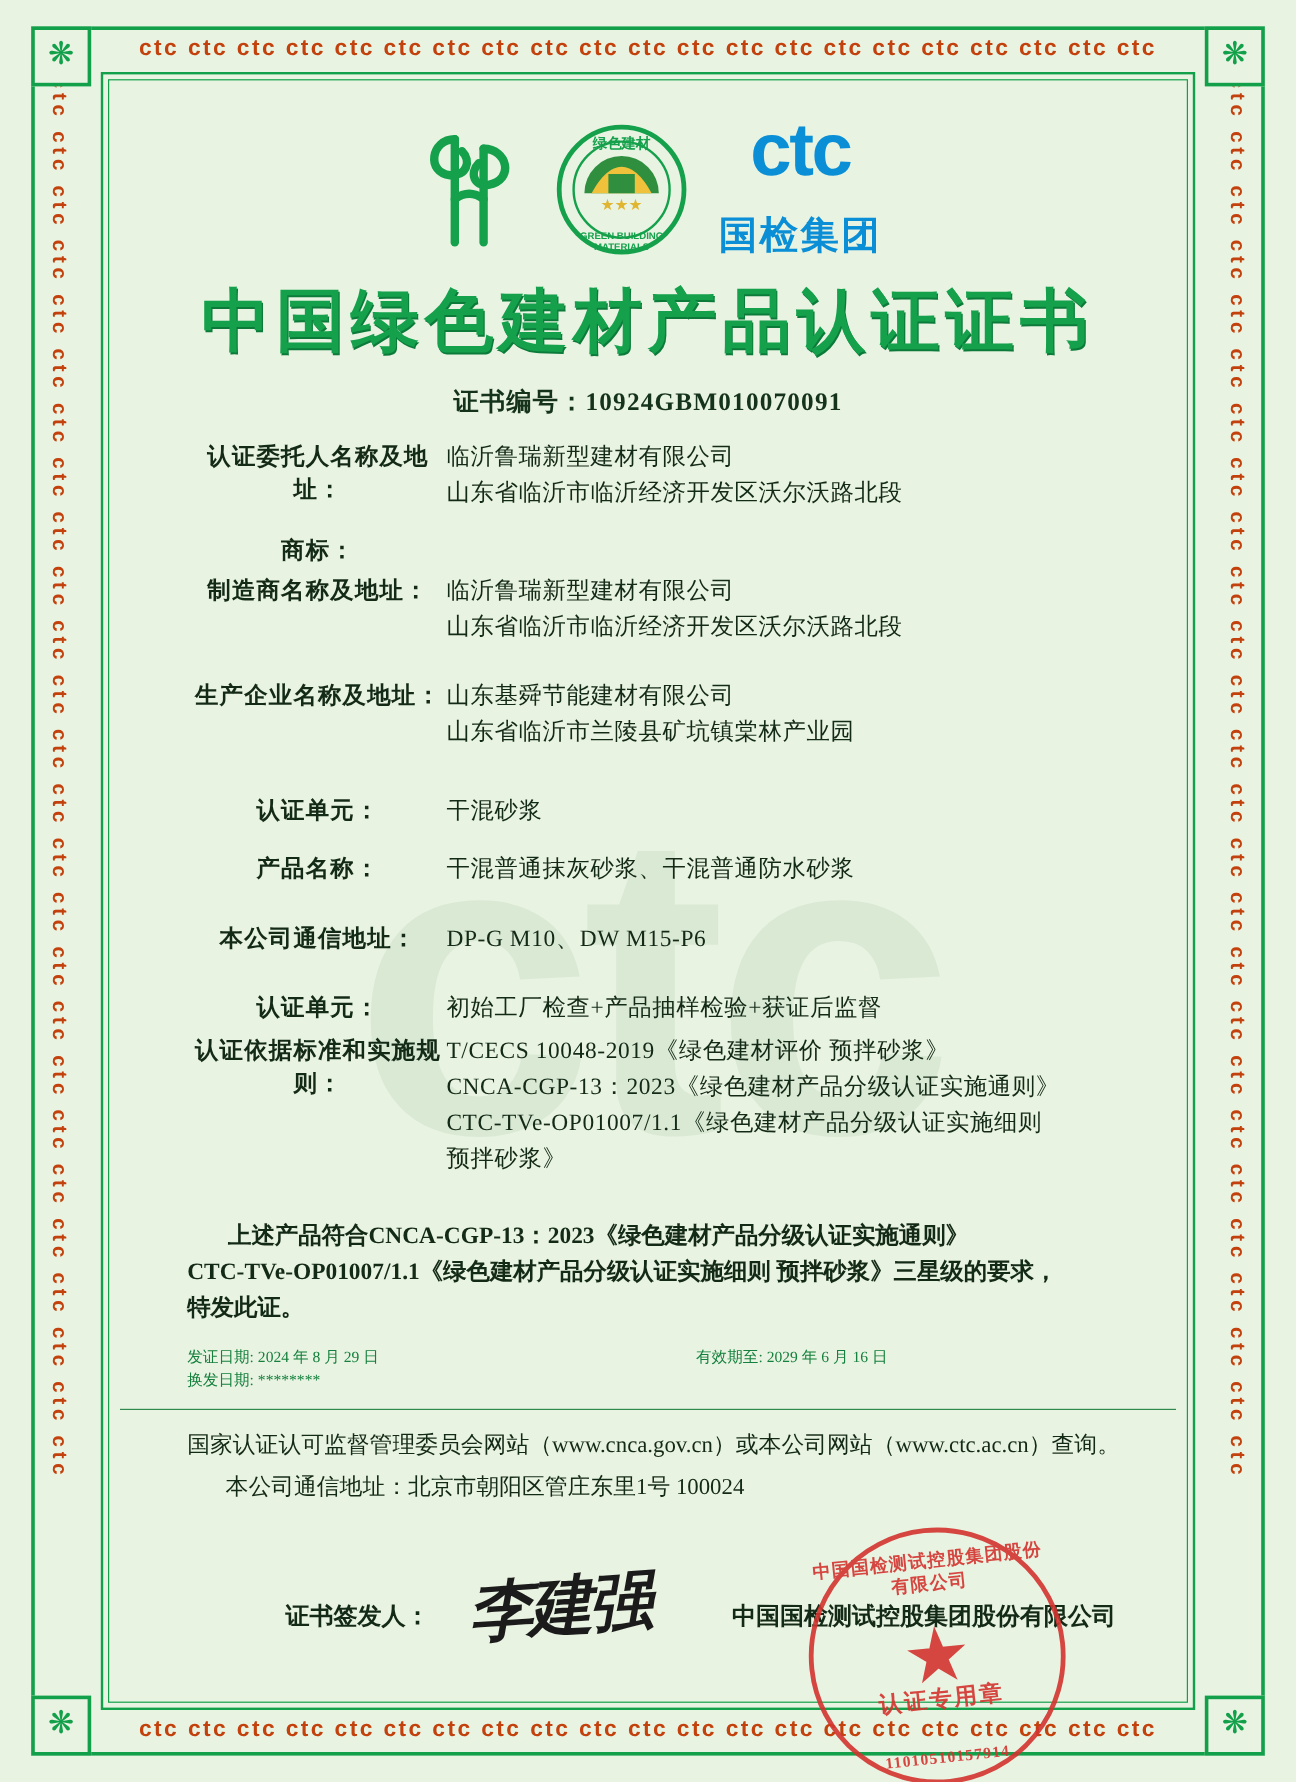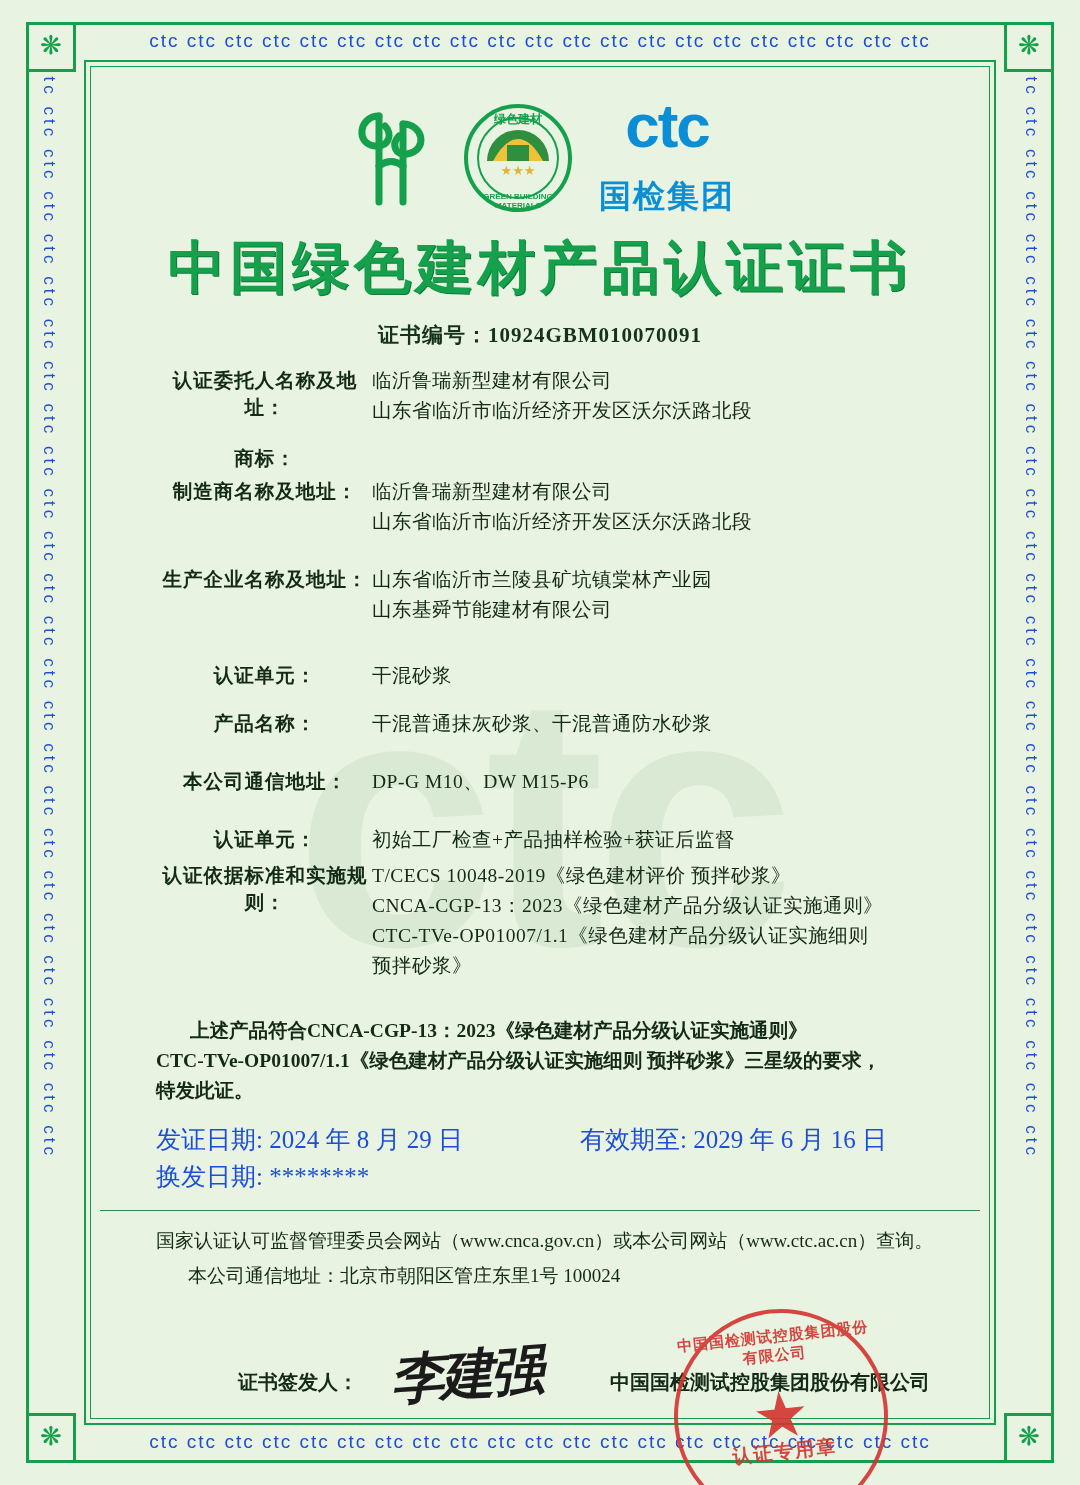--- a/index.html
+++ b/index.html
@@ -44,24 +44,24 @@
     border: 2px solid #13a04a;
   }
   .frame-inner2 {
     position: absolute;
     left: 90px; top: 66px; right: 90px; bottom: 66px;
     border: 1px solid #13a04a;
   }
   
   .strip {
     position: absolute;
-    color: #1d4ed8;
+    color: #c2410c;
     font-family: "Liberation Sans", sans-serif;
     font-size: 19px;
-    font-weight: normal;
+    font-weight: bold;
     letter-spacing: 2px;
     white-space: nowrap;
     overflow: hidden;
     user-select: none;
   }
   .strip-top { left: 70px; right: 70px; top: 30px; height: 26px; text-align: center; }
   .strip-bottom { left: 70px; right: 70px; bottom: 28px; height: 26px; text-align: center; }
   .strip-left, .strip-right {
     top: 64px; bottom: 64px; width: 30px;
     writing-mode: vertical-rl;
@@ -169,22 +169,22 @@
     font-size: 19.5px;
     font-weight: bold;
     color: #132a16;
     line-height: 1.55;
     padding: 0 6px 0 56px;
   }
   .statement .l1 { text-indent: 34px; display: block; }
   .statement .l2, .statement .l3 { display: block; margin-left: -56px; padding-left: 56px; }
   .dates {
     margin-top: 14px;
-    font-size: 25px;
-    color: #1d4ed8;
+    font-size: 13px;
+    color: #15803d;
     padding-left: 56px;
     position: relative;
     line-height: 1.5;
   }
   .dates .issue { display: inline-block; }
   .dates .valid { position: absolute; left: 480px; top: 0; }
   .dates .reissue { display: block; }
   .divider {
     margin: 14px 0 0 0;
     border-top: 1.5px solid #2e8a4c;
@@ -356,22 +356,22 @@
           <span class="line">临沂鲁瑞新型建材有限公司</span>
           <span class="line">山东省临沂市临沂经济开发区沃尔沃路北段</span>
         </div>
       </div>
 
       <div class="gap-m"></div>
 
       <div class="row">
         <div class="lbl">生产企业名称及地址：</div>
         <div class="val">
+          <span class="line">山东基舜节能建材有限公司</span>
           <span class="line">山东省临沂市兰陵县矿坑镇棠林产业园</span>
-          <span class="line">山东基舜节能建材有限公司</span>
         </div>
       </div>
 
       <div class="gap-l"></div>
 
       <div class="row">
         <div class="lbl">认证单元：</div>
         <div class="val">
           <span class="line">干混砂浆</span>
         </div>

